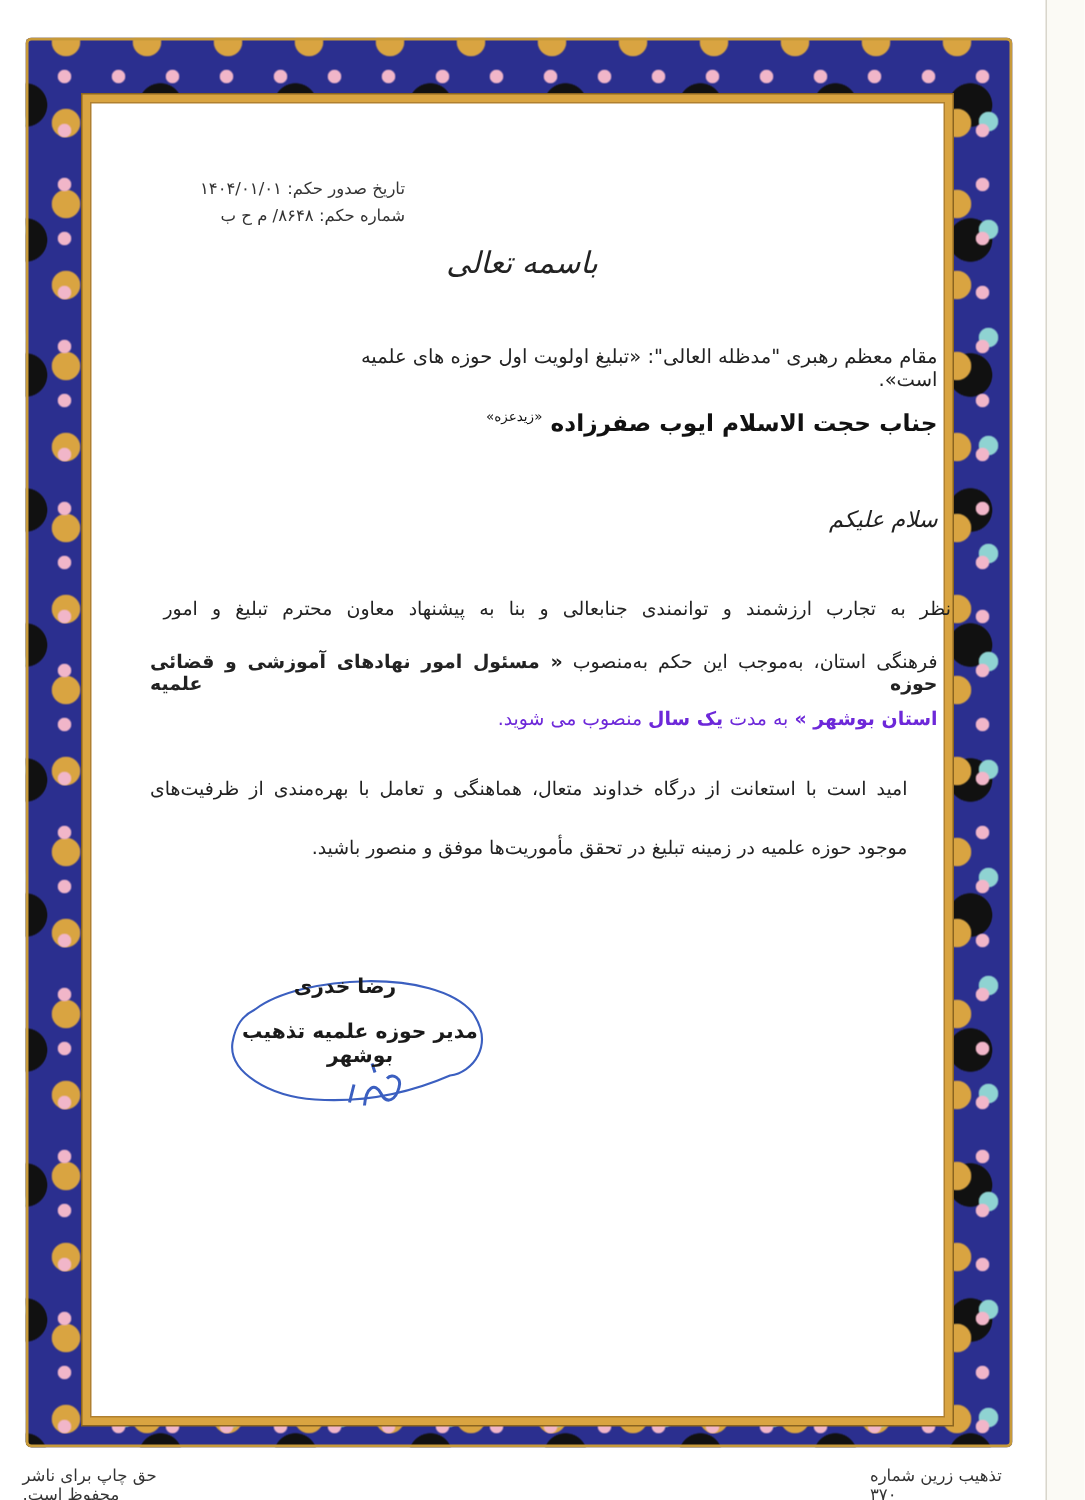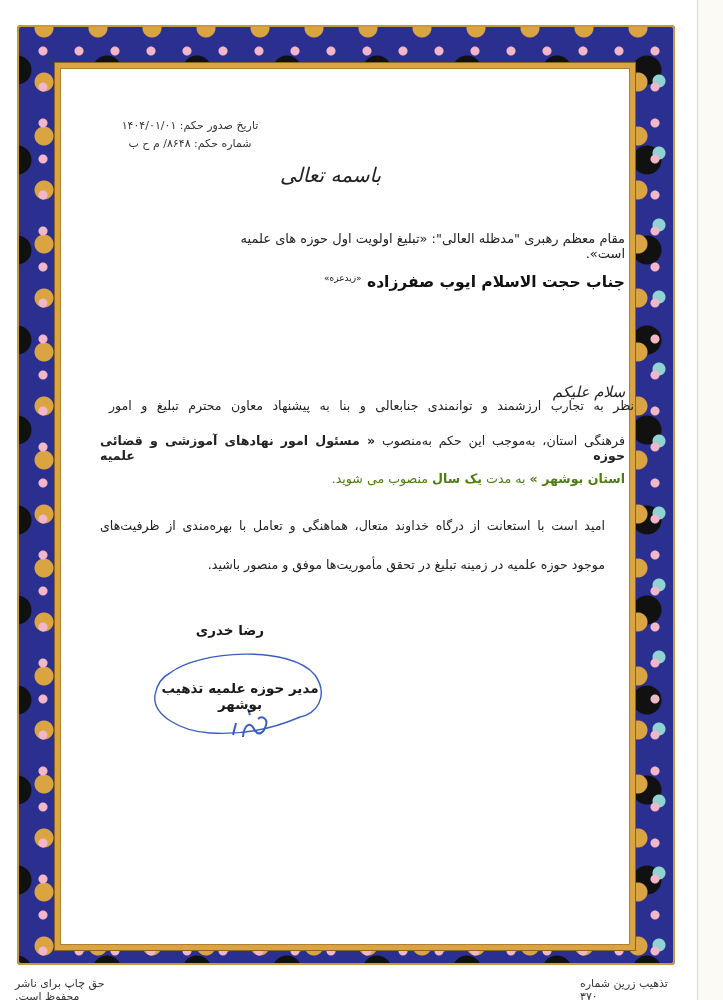--- a/index.html
+++ b/index.html
@@ -33,24 +33,24 @@
   .gold-frame {
     position: absolute; left: 55px; top: 63px; width: 580px; height: 887px;
     background: #d9a441; box-shadow: 0 0 0 1px #8a6420;
   }
   .paper {
     position: absolute; left: 61px; top: 69px; width: 568px; height: 875px;
     background: #ffffff; box-shadow: 0 0 0 1px #b08030;
   }
   .rtl { direction: rtl; unicode-bidi: embed; }
   .abs { position: absolute; }
-  .meta { color: #333; font-size: 11px; line-height: 17px; text-align: center; }
+  .meta { color: #333; font-size: 11px; line-height: 17px; text-align: right; }
   .basmala {
-    left: 280px; top: 163px; width: 110px; font-size: 20px; font-style: italic;
-    font-family: "DejaVu Serif", serif; color: #222; text-align: left;
+    left: 293px; top: 163px; width: 110px; font-size: 20px; font-style: italic;
+    font-family: "DejaVu Serif", serif; color: #222; text-align: center;
   }
   .quote { color: #222; font-size: 13px; }
   .recipient { color: #111; font-size: 15.5px; font-weight: bold; }
   .recipient small { font-size: 9px; font-weight: normal; vertical-align: super; }
   .salutation {
     font-size: 15px; font-style: italic; font-family: "DejaVu Serif", serif; color: #222;
   }
   .body-line { color: #222; font-size: 12.6px; text-align: justify; text-align-last: justify; }
   .body-line b { font-weight: bold; }
   .sign-name, .sign-title { color: #1a1a1a; font-weight: bold; font-size: 13.5px; text-align: center; }
@@ -78,38 +78,38 @@
 
 <div class="abs rtl basmala">باسمه تعالی</div>
 
 <div class="abs rtl quote" style="left:215px; top:231px; width:410px; text-align:right;">مقام معظم رهبری "مدظله العالی": «تبلیغ اولویت اول حوزه های علمیه است».</div>
 
 <div class="abs rtl recipient" style="left:280px; top:273px; width:345px; text-align:right;">
   <span>جناب حجت الاسلام ایوب صفرزاده</span>
   <small>«زیدعزه»</small>
 </div>
 
-<div class="abs rtl salutation" style="left:500px; top:337px; width:125px; text-align:right;margin-top:46px;">سلام علیکم</div>
+<div class="abs rtl salutation" style="left:500px; top:337px; width:125px; text-align:right;">سلام علیکم</div>
 
 <div class="abs rtl body-line" style="left:109px; top:398px; width:525px;">نظر به تجارب ارزشمند و توانمندی جنابعالی و بنا به پیشنهاد معاون محترم تبلیغ و امور</div>
 <div class="abs rtl body-line" style="left:100px; top:433px; width:525px;">
   <span>فرهنگی استان، به‌موجب این حکم به‌منصوب</span>
   <b>« مسئول امور نهادهای آموزشی و قضائی حوزه علمیه</b>
 </div>
-<div class="abs rtl" style="left:300px; top:471px; width:325px; text-align:right; font-size:12.6px; color:#4d7c0f;">
+<div class="abs rtl" style="left:300px; top:471px; width:325px; text-align:right; font-size:12.6px; color:#6d28d9;">
   <b>استان بوشهر »</b>
   <span>به مدت</span>
   <b>یک سال</b>
   <span>منصوب می شوید.</span>
 </div>
 
 <div class="abs rtl body-line" style="left:100px; top:518px; width:505px;">امید است با استعانت از درگاه خداوند متعال، هماهنگی و تعامل با بهره‌مندی از ظرفیت‌های</div>
 <div class="abs rtl" style="left:170px; top:557px; width:435px; font-size:12.6px; color:#222;">موجود حوزه علمیه در زمینه تبلیغ در تحقق مأموریت‌ها موفق و منصور باشید.</div>
 
 <svg class="signature-svg" width="230" height="110" viewBox="0 0 230 110">
   <path d="M30 28 C 60 5, 150 0, 175 30 C 190 52, 175 70, 160 72 C 130 85, 100 90, 70 88 C 40 86, 12 70, 15 50 C 17 38, 22 32, 30 28" fill="none" stroke="#3b5fc0" stroke-width="1.4"></path>
   <path d="M93 90 L 96 78 M 103 92 C 104 80, 110 76, 114 84 C 118 92, 124 88, 126 80 C 128 74, 122 70, 118 74 M 110 70 L 108 64" fill="none" stroke="#3b5fc0" stroke-width="2"></path>
 </svg>
-<div class="abs rtl sign-name" style="left:180px; top:622px; width:100px;">رضا خدری</div>
+<div class="abs rtl sign-name" style="left:180px; top:650px; width:100px;">رضا خدری</div>
 <div class="abs rtl sign-title" style="left:150px; top:680px; width:180px;">مدیر حوزه علمیه تذهیب بوشهر</div>
 
 <div class="abs rtl footer" style="left:15px; top:977px; width:110px; text-align:left;">حق چاپ برای ناشر محفوظ است.</div>
 <div class="abs rtl footer" style="left:580px; top:977px; width:100px; text-align:left;">تذهیب زرین  شماره ۳۷۰</div>
 
 </body></html>

